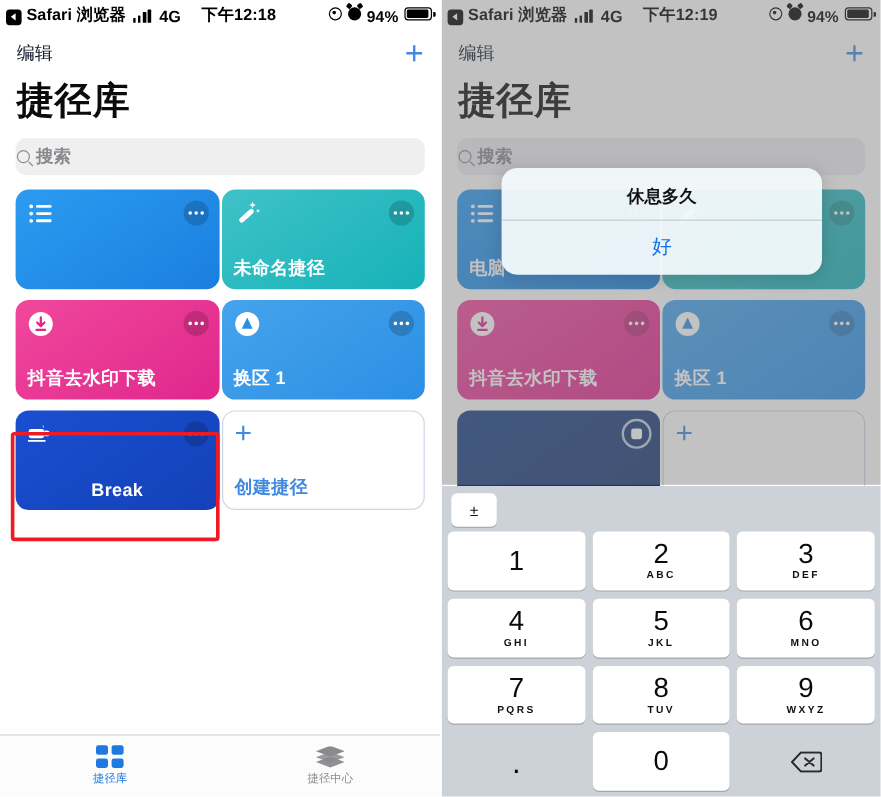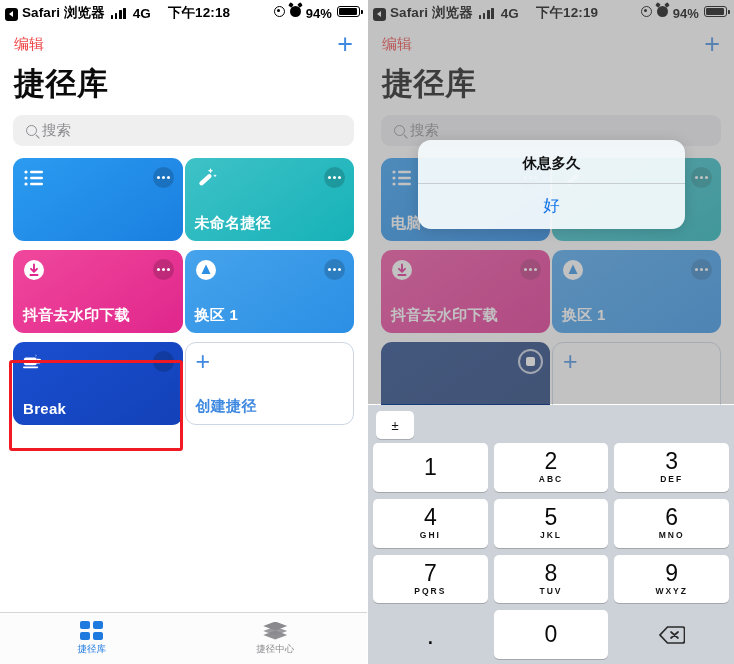--- a/index.html
+++ b/index.html
@@ -52,28 +52,28 @@
     border-radius:1px; transform: rotate(35deg);
   }
   .sb-alarm::before{ left:-1px } .sb-alarm::after{ right:-1px; transform: rotate(-35deg) }
   .sb-pct { font-size: 13px; }
   .sb-batt { width: 23px; height: 11.5px; border: 1.4px solid #000; border-radius: 3px; position: relative; padding: 1px; }
   .sb-batt i { display:block; height: 100%; width: 94%; background:#000; border-radius: 1.2px; }
   .sb-batt::after { content:""; position:absolute; right:-3.5px; top:3.2px; width:2px;height:4.5px;background:#000;border-radius:0 1px 1px 0;}
 
   
   .navrow { display:flex; align-items:center; justify-content: space-between; padding: 8px 14px 2px 14px; }
-  .edit-btn { color: #ef4444; font-size: 15px; }
+  .edit-btn { color: #0f172a; font-size: 15px; }
   .plus-btn { color: #3f8ae0; font-size: 27px; line-height: 20px; font-weight: 300; }
 
   .bigtitle { font-size: 31px; font-weight: bold; color: #0b0b0b; padding: 7px 14px 10px 14px; letter-spacing:.5px;}
 
   .searchbar {
     margin: 0 13px 12px 13px; height: 31px; border-radius: 9px; background: #efeff0;
-    display:flex; align-items:center; padding: 0 13px; gap: 5px;
+    display:flex; align-items:center; padding: 0 1px; gap: 5px; font-weight: bold;
   }
   .search-ico { width: 11px; height: 11px; border: 1.4px solid #8e8e93; border-radius: 50%; position: relative; }
   .search-ico::after{ content:""; position:absolute; right:-4px; bottom:-2.5px; width:5px;height:1.4px;background:#8e8e93;transform:rotate(45deg);}
   .search-ph { color: #8a8a8e; font-size: 14.5px; }
 
   
   .grid { padding: 0 13px; display: grid; grid-template-columns: 1fr 1fr; gap: 9px 2px; }
   .card {
     position: relative; height: 83px; border-radius: 11px; padding: 9px 10px 8px 10px;
     display:flex; flex-direction: column; justify-content: space-between; overflow:hidden;
@@ -274,21 +274,21 @@
               <path d="M11 5.5L15.5 15h-9z" fill="#2b8fe4"></path>
             </svg>
           </div>
           <div class="label">换区 1</div>
           <div class="dots">
             <i></i>
             <i></i>
             <i></i>
           </div>
         </div>
-        <div class="card" style="background: linear-gradient(145deg, rgb(26, 79, 208), rgb(19, 65, 184));">
+        <div class="card" style="background: linear-gradient(145deg, rgb(26, 79, 208), rgb(19, 65, 184)); text-align: center;">
           <div class="ic">
             <svg width="24" height="20" viewBox="0 0 24 20">
               <g fill="#fff">
                 <path d="M13.5 1.5c1.6.9 1.6 2.1 0 3 .9-1.1.5-2-.0-3z"></path>
                 <rect x="1" y="5" width="14" height="8.5" rx="2.2"></rect>
                 <path d="M15.2 6.5h2.3a2.6 2.6 0 0 1 0 5.2h-2.3v-1.8h2.2a.9.9 0 0 0 0-1.7h-2.2z"></path>
                 <rect x="0" y="15" width="16.5" height="1.7" rx=".85"></rect>
               </g>
             </svg>
           </div>

